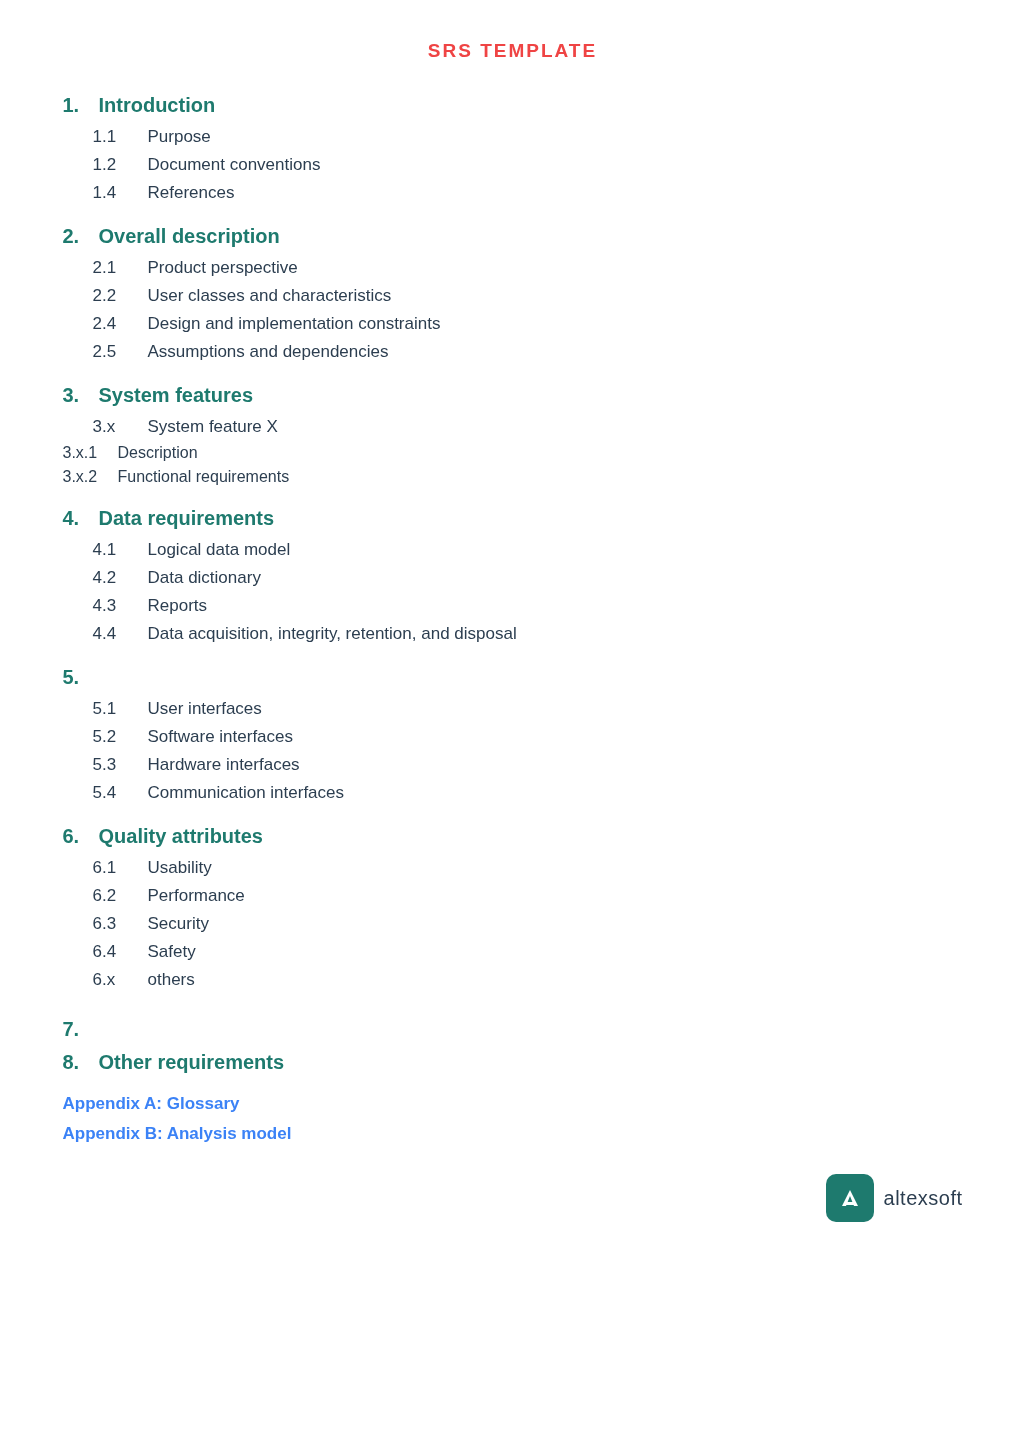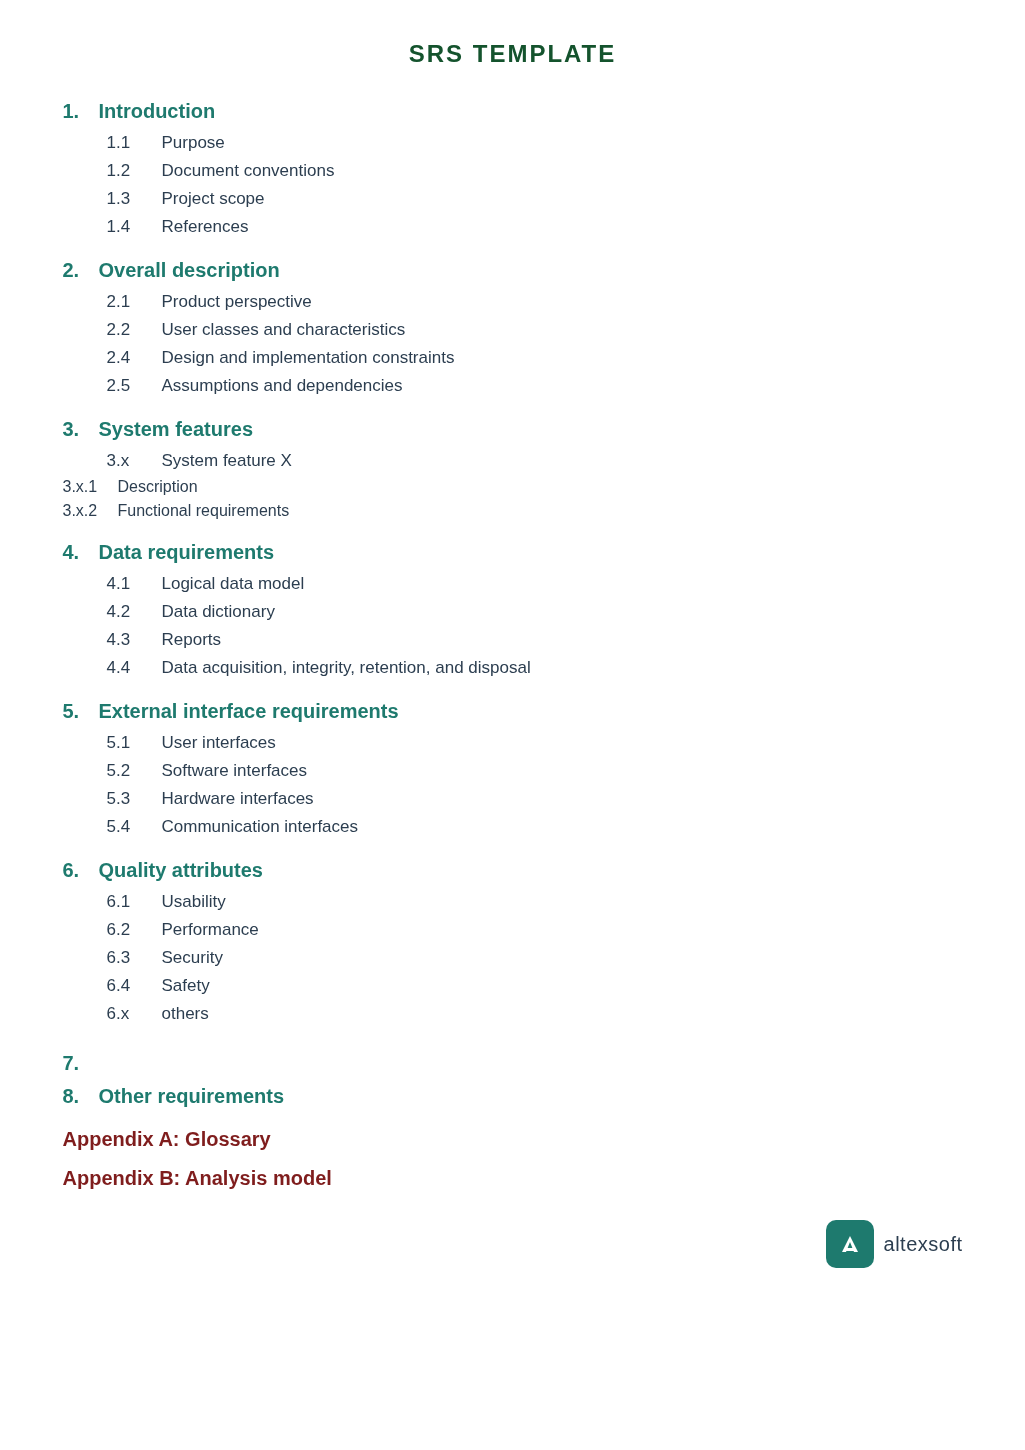--- a/index.html
+++ b/index.html
@@ -10,24 +10,24 @@
       background: #ffffff;
       font-family: 'Segoe UI', Arial, sans-serif;
       color: #1a2a3a;
       display: flex;
       flex-direction: column;
       align-items: center;
       padding: 40px 60px 60px 60px;
     }
 
     .page-title {
-      font-size: 24px;
+      font-size: 19px;
       font-weight: 700;
       letter-spacing: 2px;
-      color: #14532d;
+      color: #ef4444;
       text-align: center;
       margin-bottom: 32px;
       text-transform: uppercase;
     }
 
     .toc-container {
       width: 100%;
       max-width: 900px;
     }
 
@@ -46,21 +46,21 @@
       font-size: 20px;
       font-weight: 800;
       color: #1e7a6e;
       min-width: 30px;
     }
 
     .subsection {
       display: flex;
       align-items: baseline;
       padding: 4px 0;
-      margin-left: 44px;
+      margin-left: 30px;
     }
 
     .subsection-number {
       font-size: 17px;
       font-weight: 400;
       color: #2c3e50;
       min-width: 55px;
     }
 
     .subsection-label {
@@ -86,24 +86,24 @@
       font-size: 16px;
       font-weight: 400;
       color: #2c3e50;
     }
 
     .appendix-section {
       margin-top: 20px;
     }
 
     .appendix-item {
-      font-size: 20px;
+      font-size: 17px;
       font-weight: 800;
-      color: #7f1d1d;
-      margin-top: 16px;
+      color: #3b82f6;
+      margin-top: 10px;
     }
 
     .footer {
       display: flex;
       align-items: center;
       justify-content: flex-end;
       width: 100%;
       max-width: 900px;
       margin-top: 30px;
     }
@@ -150,24 +150,20 @@
     </div>
     <div class="subsection">
       <span class="subsection-number">1.1</span>
       <span class="subsection-label">Purpose</span>
     </div>
     <div class="subsection">
       <span class="subsection-number">1.2</span>
       <span class="subsection-label">Document conventions</span>
     </div>
     <div class="subsection">
-      <span class="subsection-number">1.3</span>
-      <span class="subsection-label">Project scope</span>
-    </div>
-    <div class="subsection">
       <span class="subsection-number">1.4</span>
       <span class="subsection-label">References</span>
     </div>
   </div>
 
   <div>
     <div class="section-header">
       <span class="section-number">2.</span>
       <span>Overall description</span>
     </div>
@@ -227,21 +223,20 @@
     </div>
     <div class="subsection">
       <span class="subsection-number">4.4</span>
       <span class="subsection-label">Data acquisition, integrity, retention, and disposal</span>
     </div>
   </div>
 
   <div>
     <div class="section-header">
       <span class="section-number">5.</span>
-      <span>External interface requirements</span>
     </div>
     <div class="subsection">
       <span class="subsection-number">5.1</span>
       <span class="subsection-label">User interfaces</span>
     </div>
     <div class="subsection">
       <span class="subsection-number">5.2</span>
       <span class="subsection-label">Software interfaces</span>
     </div>
     <div class="subsection">

